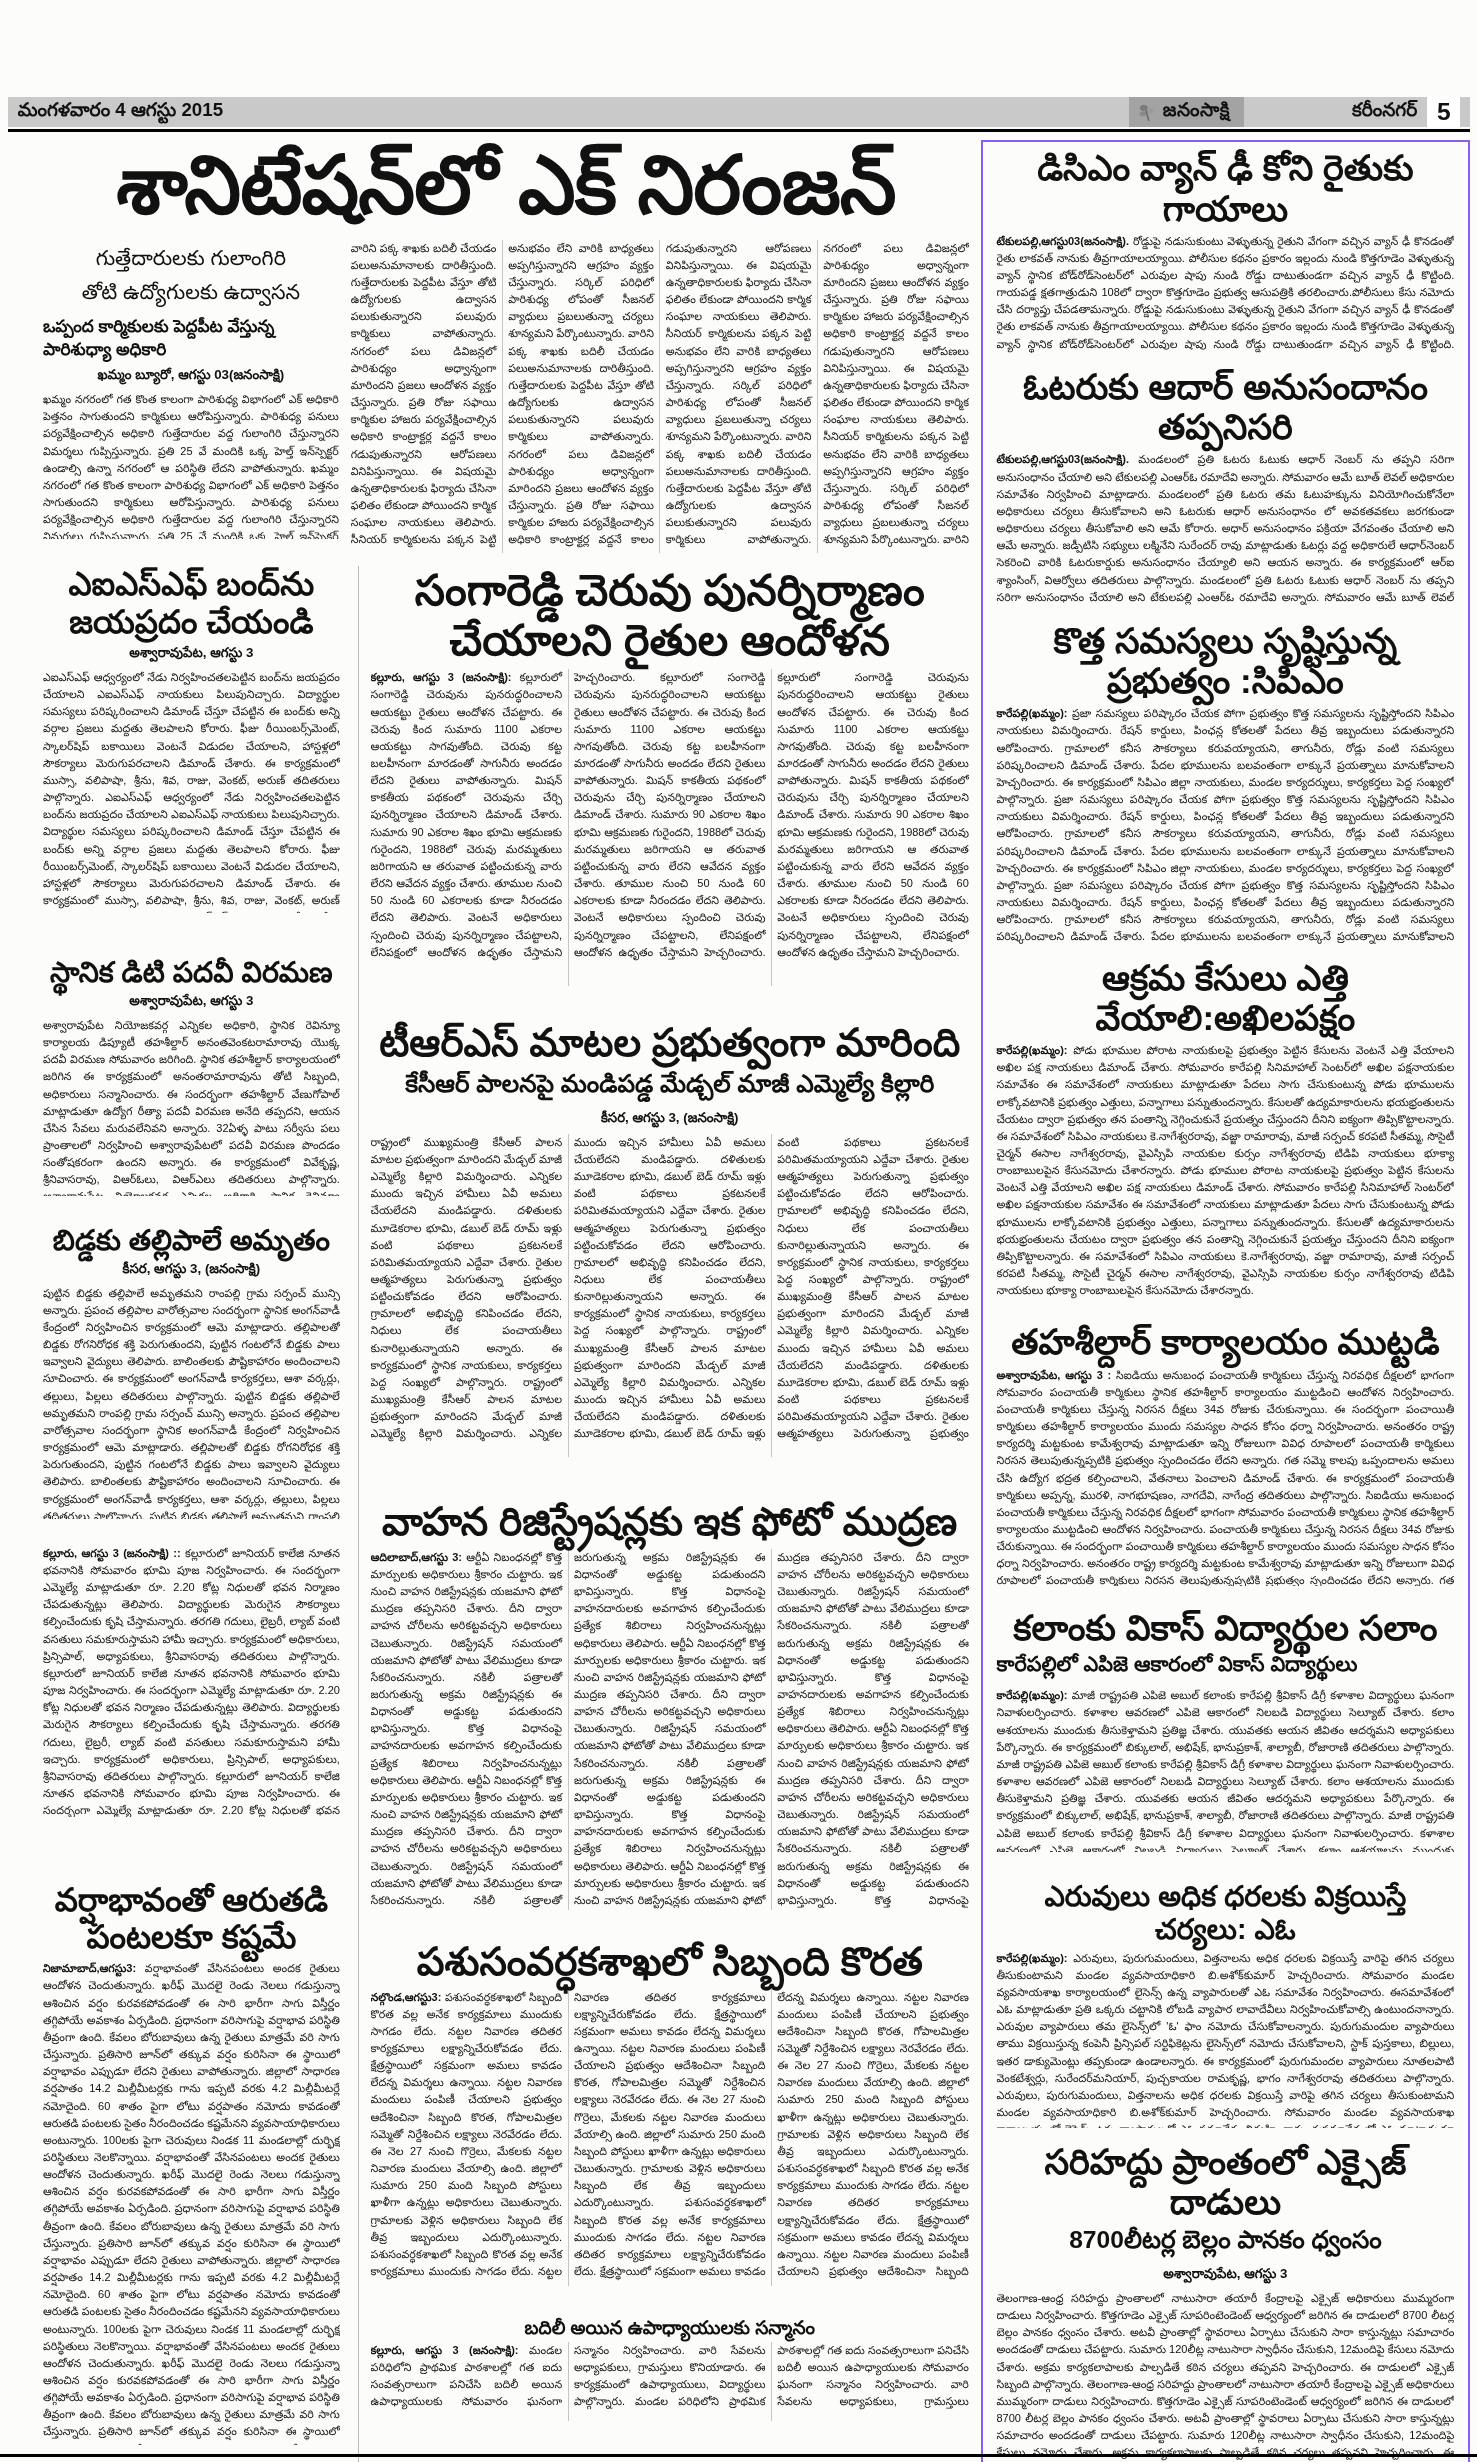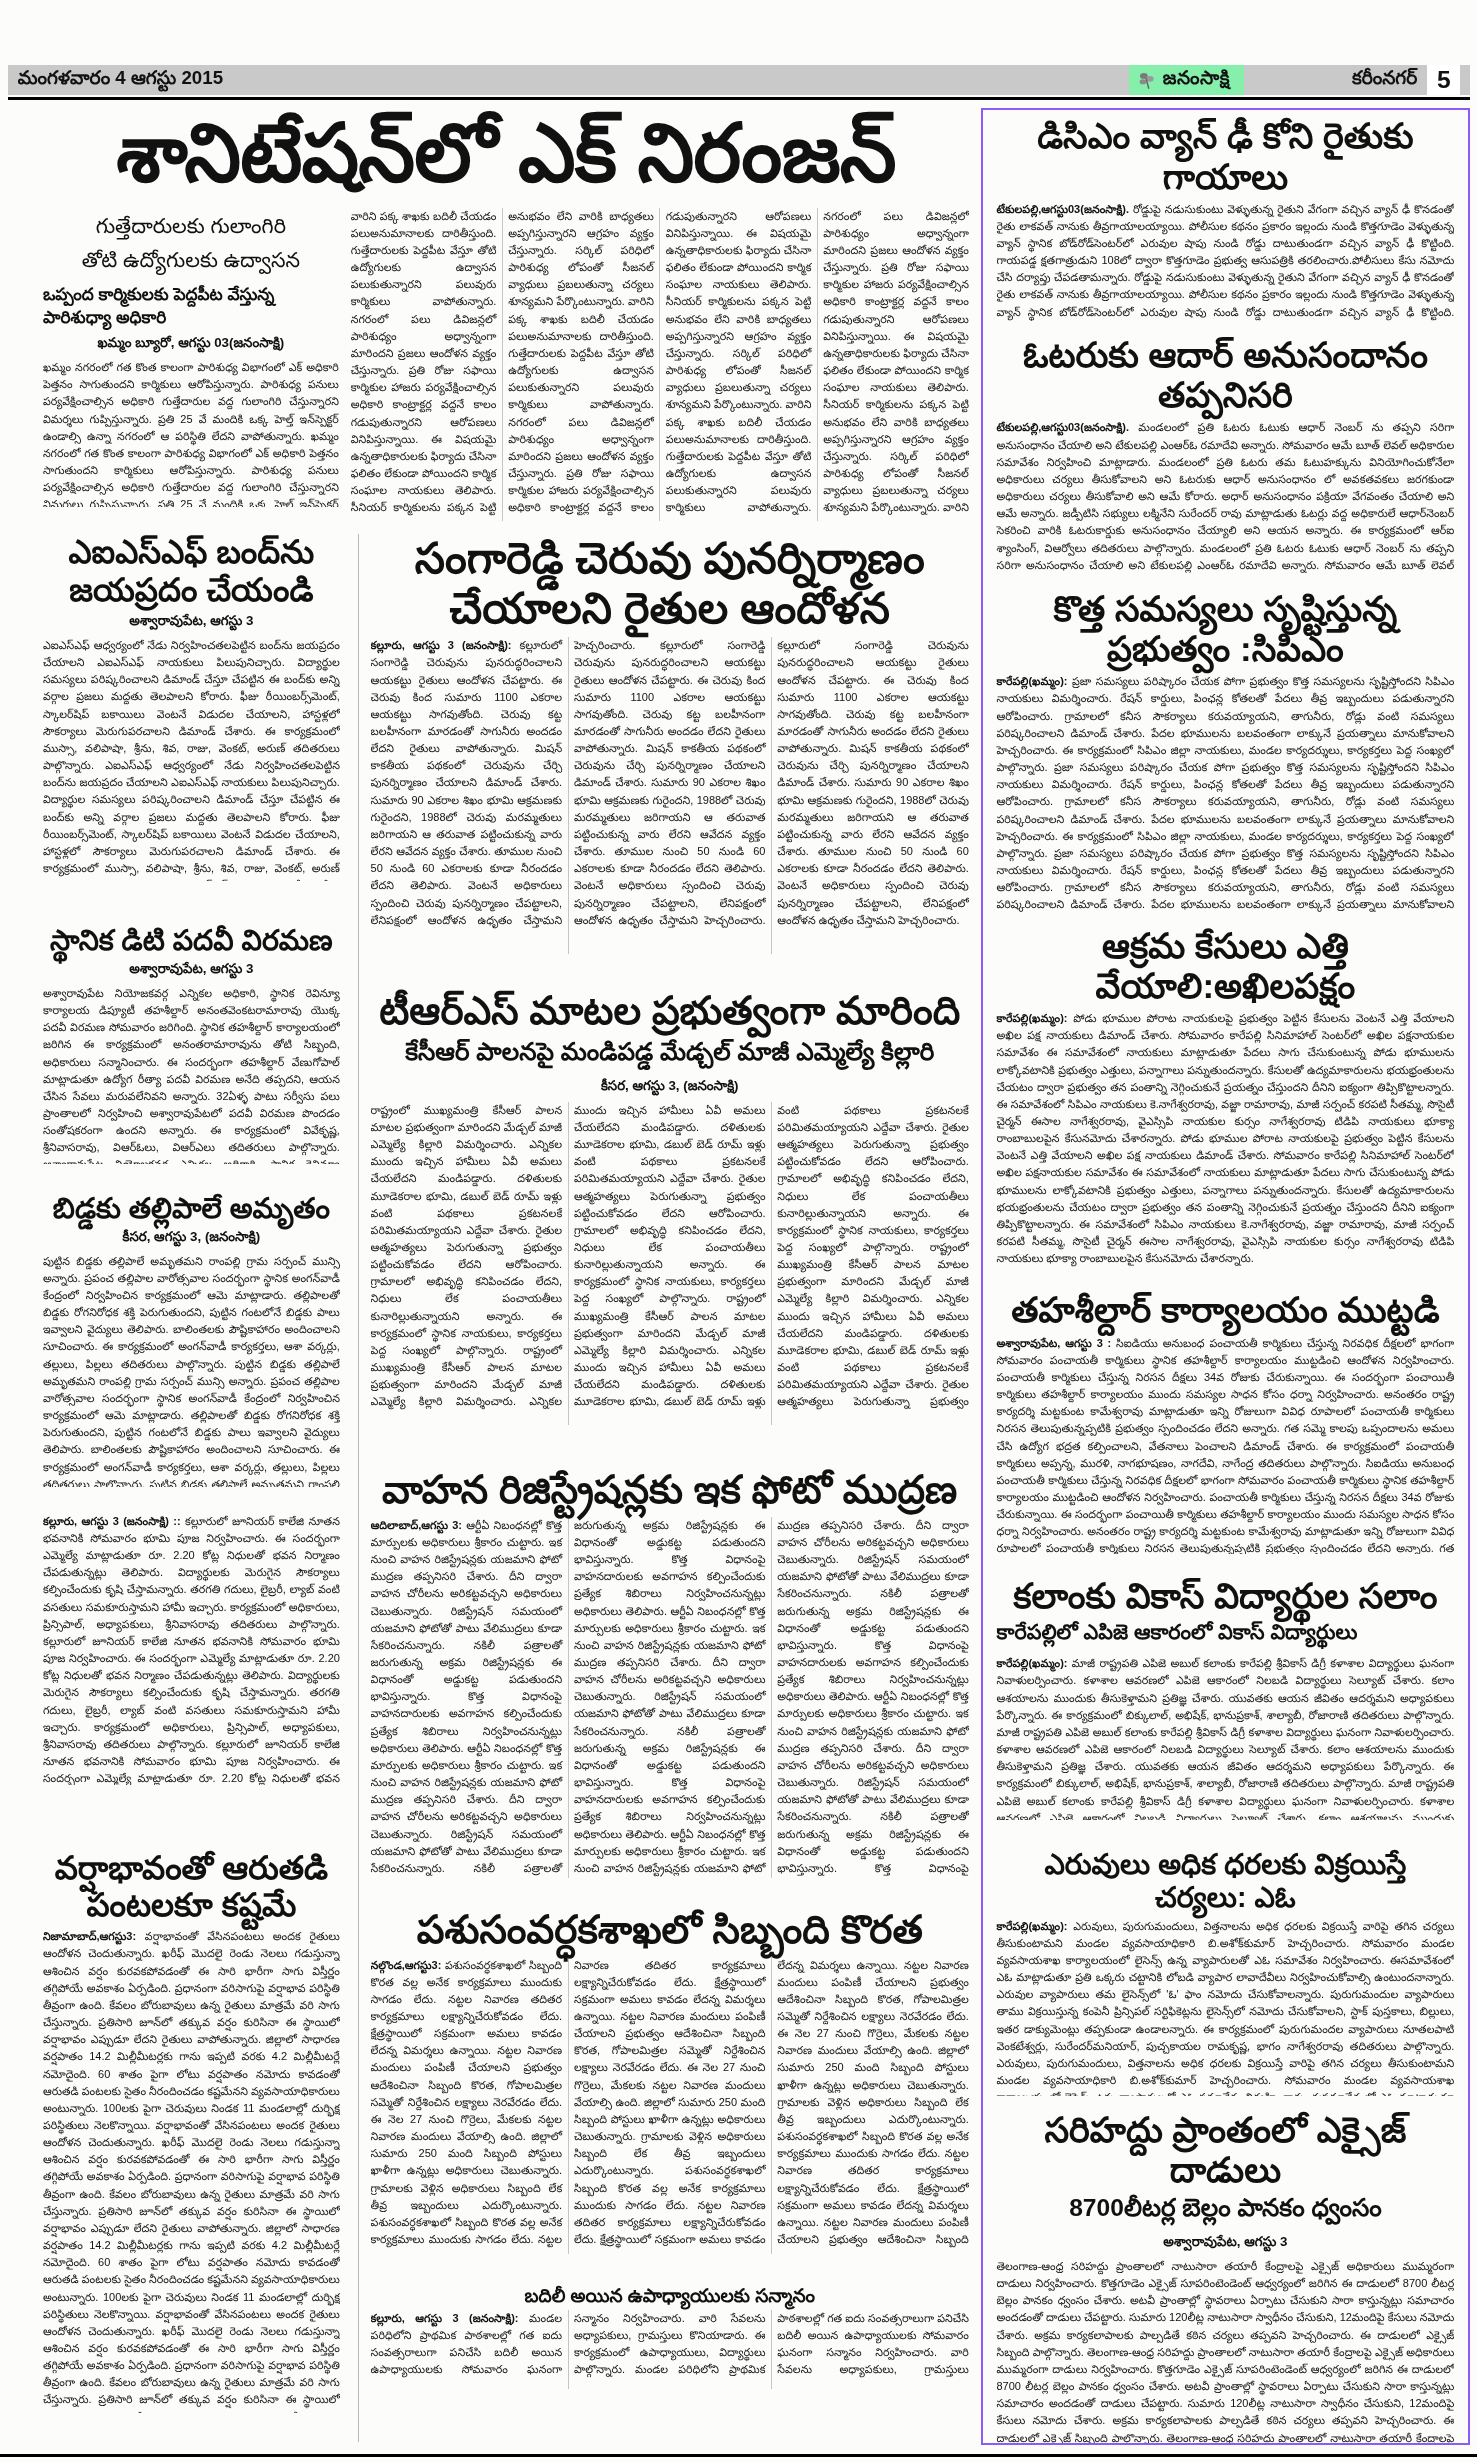--- a/index.html
+++ b/index.html
@@ -5,26 +5,26 @@
   html,body{margin:0;padding:0;background:#e8e8e6;}
   .page{
     position:relative; width:1478px; height:2463px; margin:0 auto;
     background:#fcfcfa; color:#111;
     font-family:"Liberation Sans", sans-serif;
     box-sizing:border-box; overflow:hidden;
   }
   .inner{padding:0 7.9px;}
   
   .topbar{
-    margin-top:65px; height:29.6px; background:#c9c9c9;
+    margin-top:97px; height:29.6px; background:#c9c9c9;
     display:flex; align-items:center; padding:0 9.9px; box-sizing:border-box;
   }
   .topdate{font-weight:bold; font-size:18.7px;}
   .masthead{
-    margin-left:auto; background:#86efac; padding:2px 13.8px 2px 7.9px;
+    margin-left:auto; background:#a3a3a3; padding:2px 13.8px 2px 7.9px;
     display:flex; align-items:center; gap:5.9px; height:29.6px; box-sizing:border-box;text-align:center;
   }
   .masthead b{font-size:18.7px; letter-spacing:0.5px;}
   .edition{margin-left:108px; font-weight:bold; font-size:18.7px;}
   .pagenum{
     margin-left:9.9px; background:#fff; font-weight:bold; font-size:24.6px;
     width:33px; height:29.6px; display:flex; align-items:center; justify-content:center;
   }
   .toprule{height:3.9px; background:#000; margin:2px 0 5.9px 0;}
   .botrule{position:absolute; left:0; bottom:5.9px; width:100%; height:3px; background:#000;}

